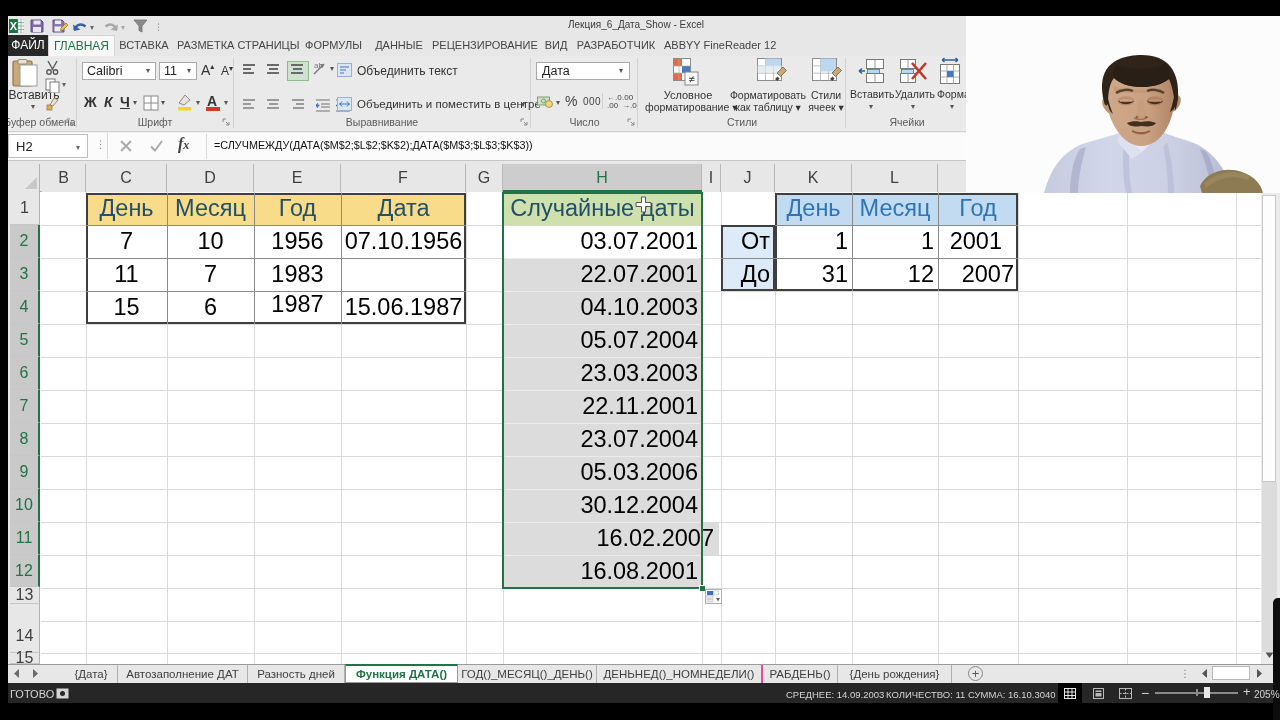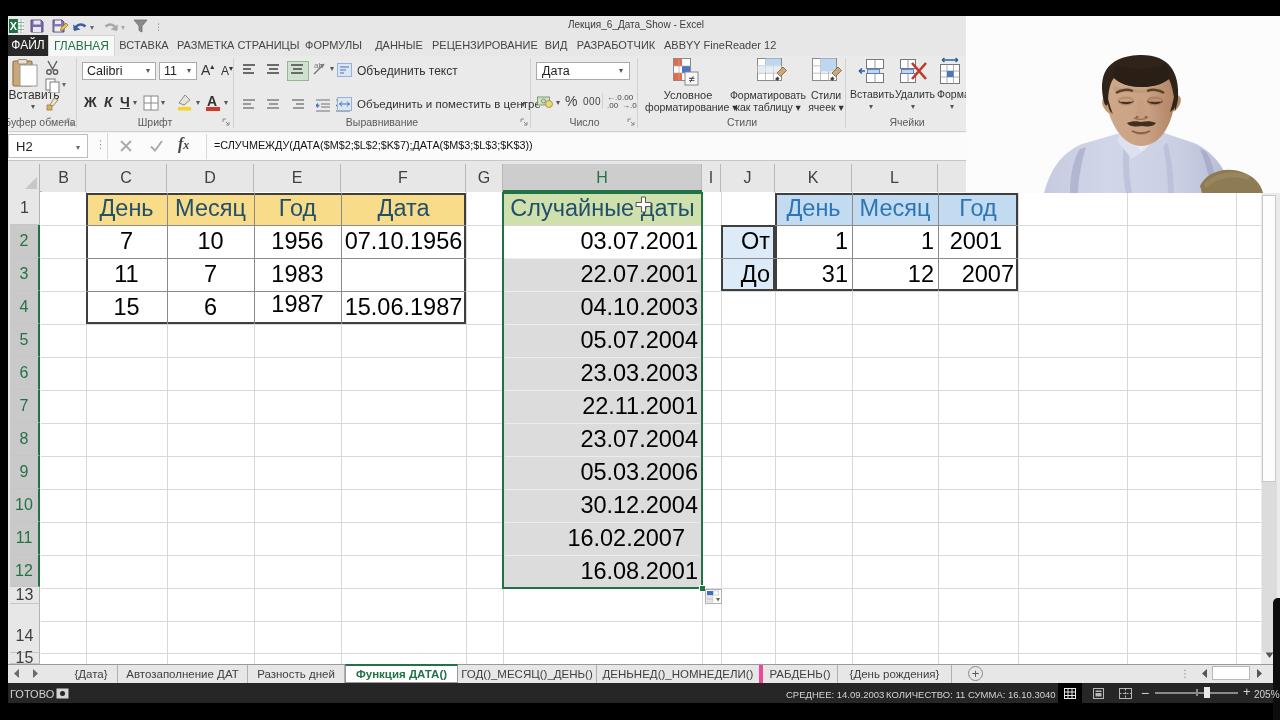--- a/index.html
+++ b/index.html
@@ -248,21 +248,21 @@
 <div style="position:absolute;left:95px;top:138px;width:6px;height:16px;color:#999;font-size:11px">⋮</div>
 <div style="position:absolute;left:107px;top:133px;width:1px;height:26px;background:#d8d8d8"></div>
 <svg class="abs" style="left:120px;top:140px" width="12" height="12" viewBox="0 0 12 12">
 <path d="M1 1 11 11M11 1 1 11" stroke="#a8a8a8" stroke-width="1.8"></path>
     </svg>
 <svg class="abs" style="left:150px;top:140px" width="13" height="12" viewBox="0 0 13 12">
 <path d="M1 6.5 5 10.5 12 1" fill="none" stroke="#a8a8a8" stroke-width="1.8"></path>
     </svg>
 <div class="abs" style="left:178px;top:135px;font-size:16px;font-style:italic;font-family:'Liberation Serif',serif;color:#444;font-weight:bold">f<span style="font-size:12px">x</span></div>
 <div style="position:absolute;left:206px;top:134px;width:1px;height:25px;background:#d8d8d8"></div>
-<div style="position:absolute;left:214px;top:139px;width:740px;height:16px;font-size:10.8px;color:#111;white-space:nowrap">=СЛУЧМЕЖДУ(ДАТА($M$2;$L$2;$K$7);ДАТА($M$3;$L$3;$K$3))</div>
+<div style="position:absolute;left:214px;top:139px;width:740px;height:16px;font-size:10.8px;color:#111;white-space:nowrap">=СЛУЧМЕЖДУ(ДАТА($M$2;$L$2;$K$2);ДАТА($M$3;$L$3;$K$3))</div>
 <div style="position:absolute;left:10px;top:164px;width:1251px;height:500px;background:#fff"></div>
 <div style="position:absolute;left:10px;top:164px;width:1251px;height:28px;background:#e7e7e7;border-bottom:1px solid #b2b2b2"></div>
 <div style="position:absolute;left:10px;top:164px;width:30px;height:28px;background:#e7e7e7;border-right:1px solid #b2b2b2"></div>
 <svg class="abs" style="left:24px;top:176px" width="14" height="14" viewBox="0 0 14 14">
       <path d="M13 1v12H1z" fill="#c8c8c8"></path>
     </svg>
 <div style="position:absolute;left:42px;top:164px;width:44px;height:28px;background:#e7e7e7;border-right:1px solid #b9b9b9;color:#3f3f3f;font-size:16px;display:flex;align-items:center;justify-content:center;">B</div>
 <div style="position:absolute;left:86px;top:164px;width:81px;height:28px;background:#e7e7e7;border-right:1px solid #b9b9b9;color:#3f3f3f;font-size:16px;display:flex;align-items:center;justify-content:center;">C</div>
 <div style="position:absolute;left:167px;top:164px;width:87px;height:28px;background:#e7e7e7;border-right:1px solid #b9b9b9;color:#3f3f3f;font-size:16px;display:flex;align-items:center;justify-content:center;">D</div>
 <div style="position:absolute;left:254px;top:164px;width:87px;height:28px;background:#e7e7e7;border-right:1px solid #b9b9b9;color:#3f3f3f;font-size:16px;display:flex;align-items:center;justify-content:center;">E</div>
@@ -366,21 +366,21 @@
 <div style="position:absolute;font-size:23px;color:#000;display:flex;align-items:center;left:503px;top:192.5px;width:199px;height:32.9px;font-size:23.5px;color:#21506a;background:#cfe0ac;justify-content:center">Случайные даты</div>
 <div style="position:absolute;font-size:23px;color:#000;display:flex;align-items:center;left:503px;top:225.4px;width:199px;height:32.9px;font-size:23.5px;color:#000;justify-content:flex-end;padding-right:4px">03.07.2001</div>
 <div style="position:absolute;font-size:23px;color:#000;display:flex;align-items:center;left:503px;top:258.3px;width:199px;height:32.9px;font-size:23.5px;color:#000;background:#dcdcdc;justify-content:flex-end;padding-right:4px">22.07.2001</div>
 <div style="position:absolute;font-size:23px;color:#000;display:flex;align-items:center;left:503px;top:291.3px;width:199px;height:32.9px;font-size:23.5px;color:#000;background:#dcdcdc;justify-content:flex-end;padding-right:4px">04.10.2003</div>
 <div style="position:absolute;font-size:23px;color:#000;display:flex;align-items:center;left:503px;top:324.2px;width:199px;height:32.9px;font-size:23.5px;color:#000;background:#dcdcdc;justify-content:flex-end;padding-right:4px">05.07.2004</div>
 <div style="position:absolute;font-size:23px;color:#000;display:flex;align-items:center;left:503px;top:357.1px;width:199px;height:32.9px;font-size:23.5px;color:#000;background:#dcdcdc;justify-content:flex-end;padding-right:4px">23.03.2003</div>
 <div style="position:absolute;font-size:23px;color:#000;display:flex;align-items:center;left:503px;top:390px;width:199px;height:32.9px;font-size:23.5px;color:#000;background:#dcdcdc;justify-content:flex-end;padding-right:4px">22.11.2001</div>
 <div style="position:absolute;font-size:23px;color:#000;display:flex;align-items:center;left:503px;top:422.9px;width:199px;height:32.9px;font-size:23.5px;color:#000;background:#dcdcdc;justify-content:flex-end;padding-right:4px">23.07.2004</div>
 <div style="position:absolute;font-size:23px;color:#000;display:flex;align-items:center;left:503px;top:455.9px;width:199px;height:32.9px;font-size:23.5px;color:#000;background:#dcdcdc;justify-content:flex-end;padding-right:4px">05.03.2006</div>
 <div style="position:absolute;font-size:23px;color:#000;display:flex;align-items:center;left:503px;top:488.8px;width:199px;height:32.9px;font-size:23.5px;color:#000;background:#dcdcdc;justify-content:flex-end;padding-right:4px">30.12.2004</div>
-<div style="position:absolute;font-size:23px;color:#000;display:flex;align-items:center;left:503px;top:521.7px;width:199px;height:32.9px;font-size:23.5px;color:#000;background:#dcdcdc;justify-content:flex-end;padding-right:17px">16.02.2007</div>
+<div style="position:absolute;font-size:23px;color:#000;display:flex;align-items:center;left:503px;top:521.7px;width:216px;height:32.9px;font-size:23.5px;color:#000;background:#dcdcdc;justify-content:flex-end;padding-right:5px">16.02.2007</div>
 <div style="position:absolute;font-size:23px;color:#000;display:flex;align-items:center;left:503px;top:554.6px;width:199px;height:32.9px;font-size:23.5px;color:#000;background:#dcdcdc;justify-content:flex-end;padding-right:4px">16.08.2001</div>
 <div style="position:absolute;left:505px;top:258.3px;width:195px;height:1px;background:#ececec"></div>
 <div style="position:absolute;left:505px;top:291.3px;width:195px;height:1px;background:#ececec"></div>
 <div style="position:absolute;left:505px;top:324.2px;width:195px;height:1px;background:#ececec"></div>
 <div style="position:absolute;left:505px;top:357.1px;width:195px;height:1px;background:#ececec"></div>
 <div style="position:absolute;left:505px;top:390px;width:195px;height:1px;background:#ececec"></div>
 <div style="position:absolute;left:505px;top:422.9px;width:195px;height:1px;background:#ececec"></div>
 <div style="position:absolute;left:505px;top:455.9px;width:195px;height:1px;background:#ececec"></div>
 <div style="position:absolute;left:505px;top:488.8px;width:195px;height:1px;background:#ececec"></div>
 <div style="position:absolute;left:505px;top:521.7px;width:195px;height:1px;background:#ececec"></div>
@@ -409,21 +409,21 @@
       <path d="M7 0 2 4.5 7 9z" fill="#6a6a6a"></path>
     </svg>
 <svg class="abs" style="left:30px;top:669px" width="10" height="9" viewBox="0 0 10 9">
       <path d="M3 0l5 4.5L3 9z" fill="#6a6a6a"></path>
     </svg>
 <div style="position:absolute;left:65px;top:665px;width:53px;height:18px;border-right:1px solid #b0b0b0;color:#3f3f3f;font-size:11.5px;display:flex;align-items:center;justify-content:center;white-space:nowrap">{Дата}</div>
 <div style="position:absolute;left:118px;top:665px;width:130px;height:18px;border-right:1px solid #b0b0b0;color:#3f3f3f;font-size:11.5px;display:flex;align-items:center;justify-content:center;white-space:nowrap">Автозаполнение ДАТ</div>
 <div style="position:absolute;left:248px;top:665px;width:97px;height:18px;border-right:1px solid #b0b0b0;color:#3f3f3f;font-size:11.5px;display:flex;align-items:center;justify-content:center;white-space:nowrap">Разность дней</div>
 <div style="position:absolute;left:345px;top:664px;width:113px;height:19px;background:#fff;border:1px solid #9a9a9a;border-top:2px solid #217346;color:#217346;font-weight:bold;font-size:11.5px;display:flex;align-items:center;justify-content:center;white-space:nowrap">Функция ДАТА()</div>
 <div style="position:absolute;left:458px;top:665px;width:139px;height:18px;border-right:1px solid #b0b0b0;color:#3f3f3f;font-size:11.5px;display:flex;align-items:center;justify-content:center;white-space:nowrap">ГОД()_МЕСЯЦ()_ДЕНЬ()</div>
-<div style="position:absolute;left:597px;top:665px;width:166px;height:18px;border-right:4px solid #ec4899;color:#3f3f3f;font-size:11.5px;display:flex;align-items:center;justify-content:center;white-space:nowrap">ДЕНЬНЕД()_НОМНЕДЕЛИ()</div>
+<div style="position:absolute;left:597px;top:665px;width:166px;height:18px;border-right:2px solid #ec4899;color:#3f3f3f;font-size:11.5px;display:flex;align-items:center;justify-content:center;white-space:nowrap">ДЕНЬНЕД()_НОМНЕДЕЛИ()</div>
 <div style="position:absolute;left:763px;top:665px;width:75px;height:18px;border-right:1px solid #b0b0b0;color:#3f3f3f;font-size:11.5px;display:flex;align-items:center;justify-content:center;white-space:nowrap">РАБДЕНЬ()</div>
 <div style="position:absolute;left:838px;top:665px;width:114px;height:18px;border-right:1px solid #b0b0b0;color:#3f3f3f;font-size:11.5px;display:flex;align-items:center;justify-content:center;white-space:nowrap">{День рождения}</div>
 <div class="abs" style="left:968px;top:666px;width:15px;height:15px;border-radius:50%;border:1px solid #8a8a8a;color:#555;font-size:13px;line-height:13px;text-align:center">+</div>
 <div style="position:absolute;left:1180px;top:668px;width:4px;height:12px;color:#888;font-size:10px;letter-spacing:0">⋮</div>
 <svg class="abs" style="left:1200px;top:668px" width="9" height="11" viewBox="0 0 9 11">
       <path d="M7 1 2 5.5 7 10z" fill="#555"></path>
     </svg>
 <div style="position:absolute;left:1212px;top:666px;width:38px;height:14px;background:#fff;border:1px solid #b8b8b8"></div>
 <svg class="abs" style="left:1255px;top:668px" width="9" height="11" viewBox="0 0 9 11">
       <path d="M2 1l5 4.5L2 10z" fill="#555"></path>

